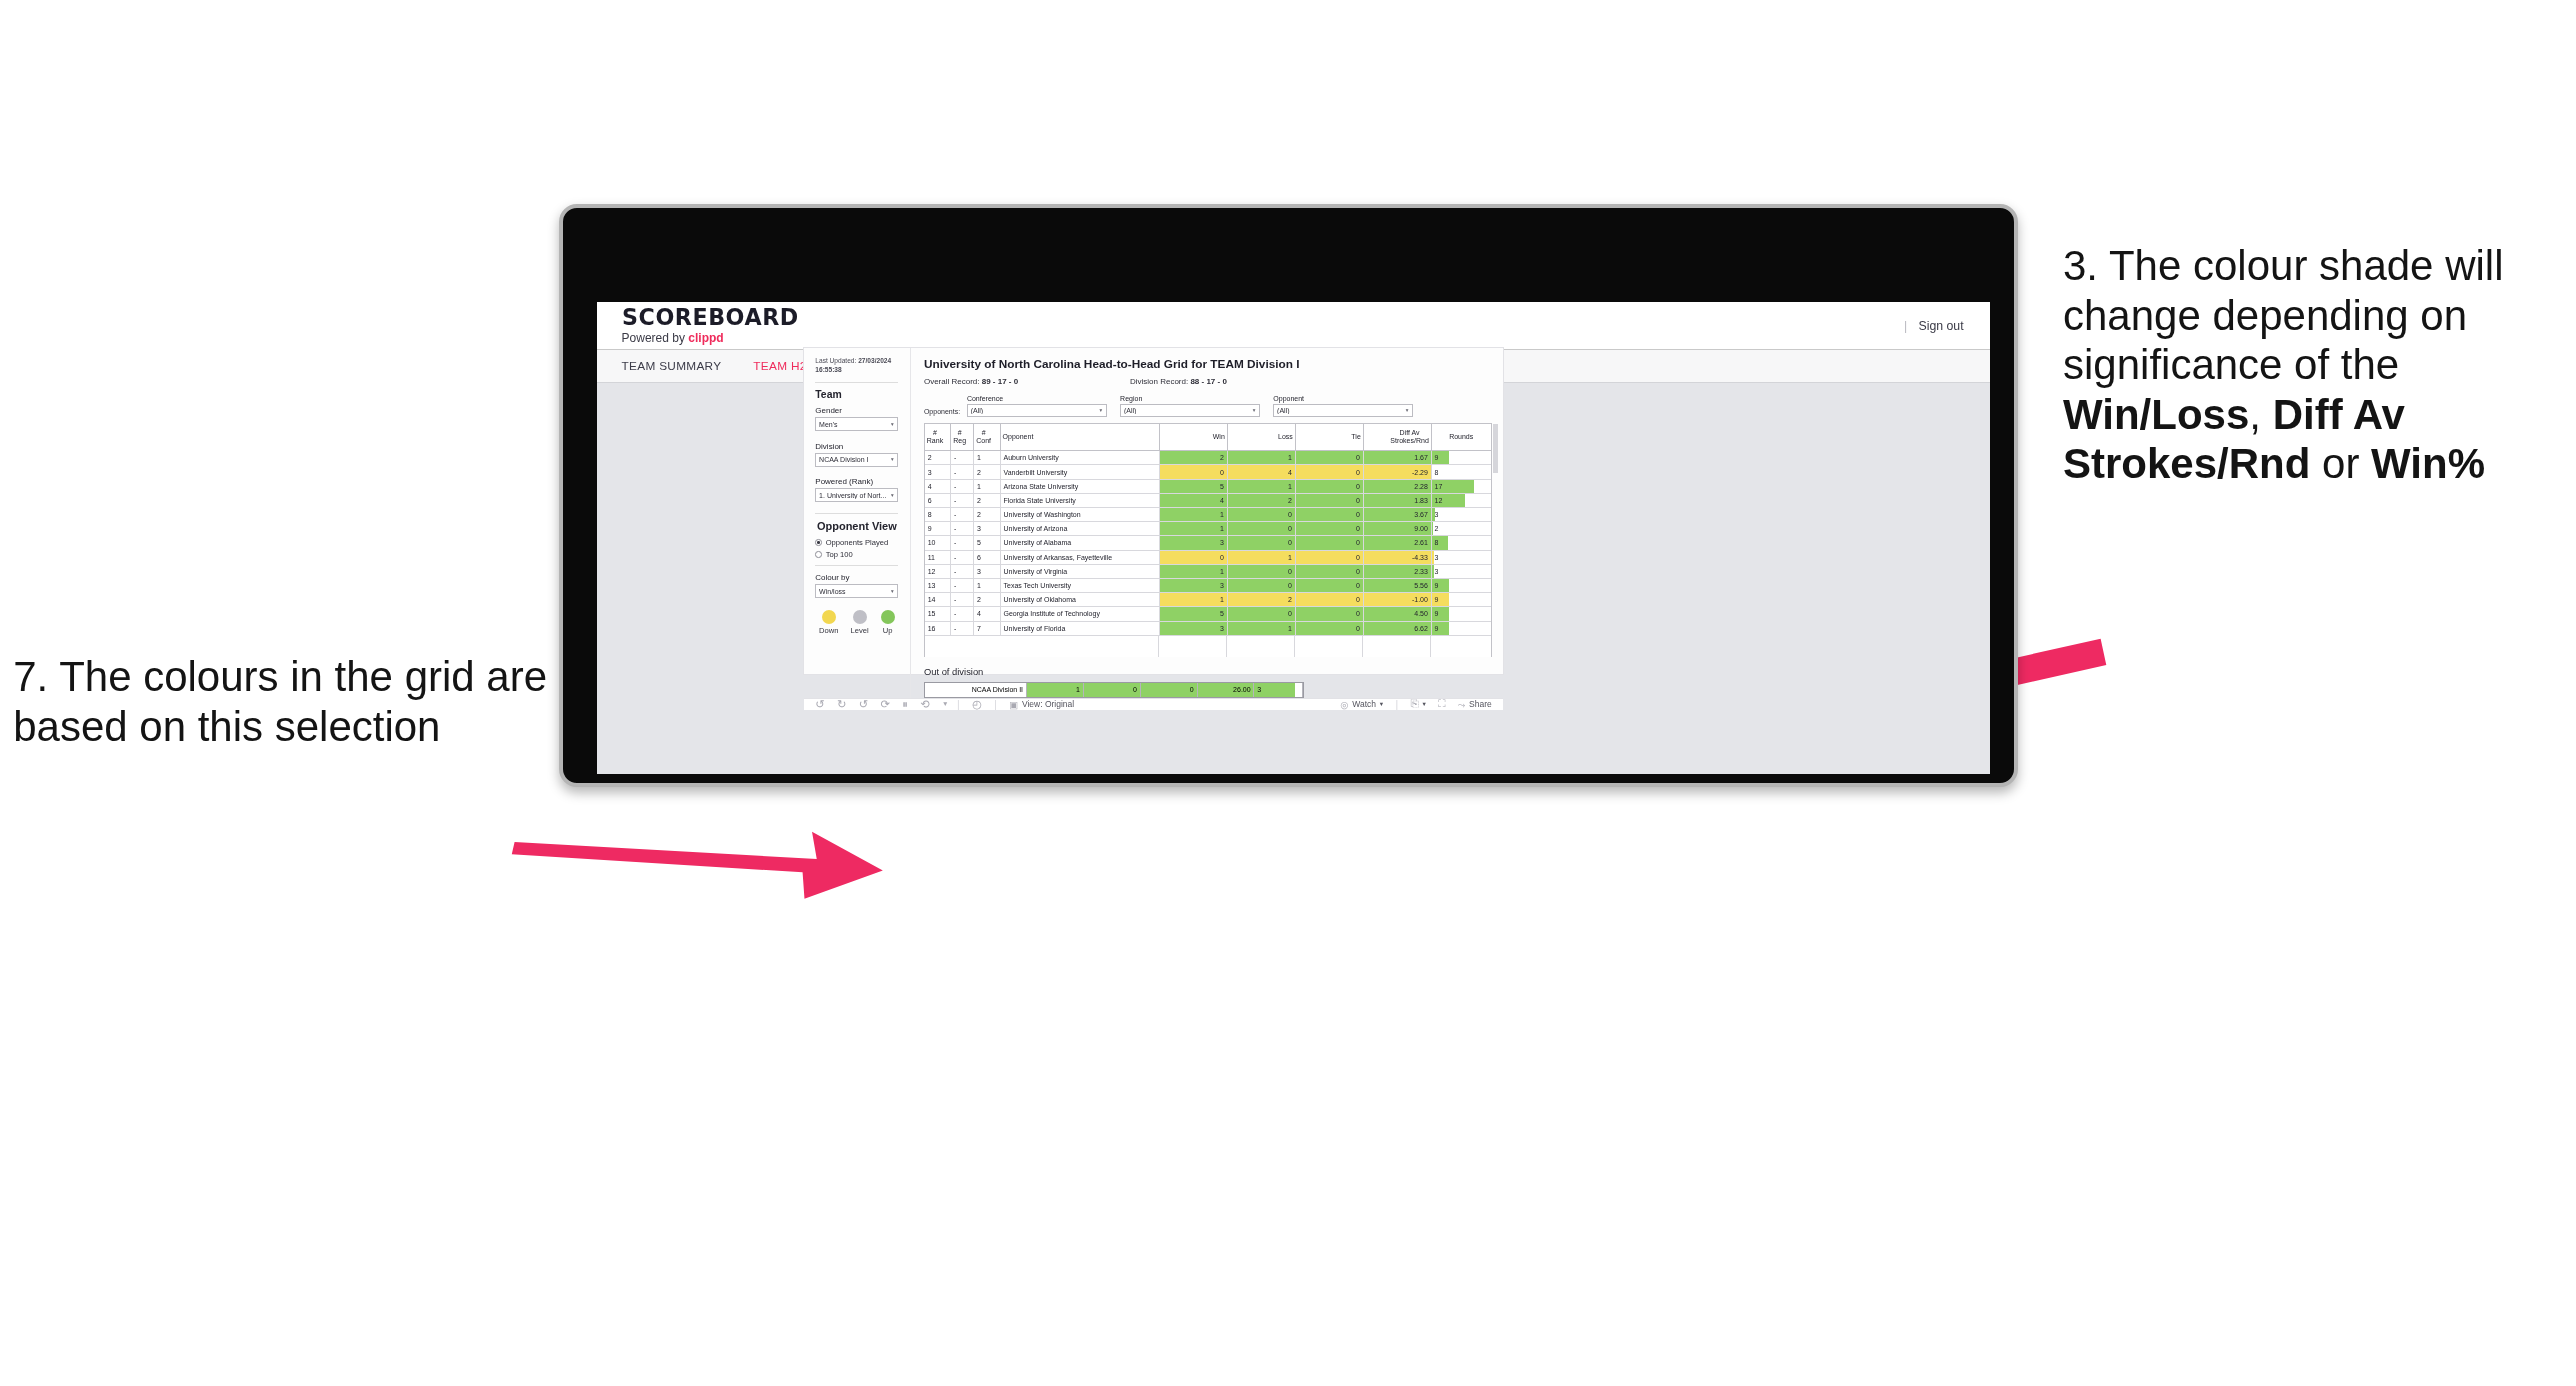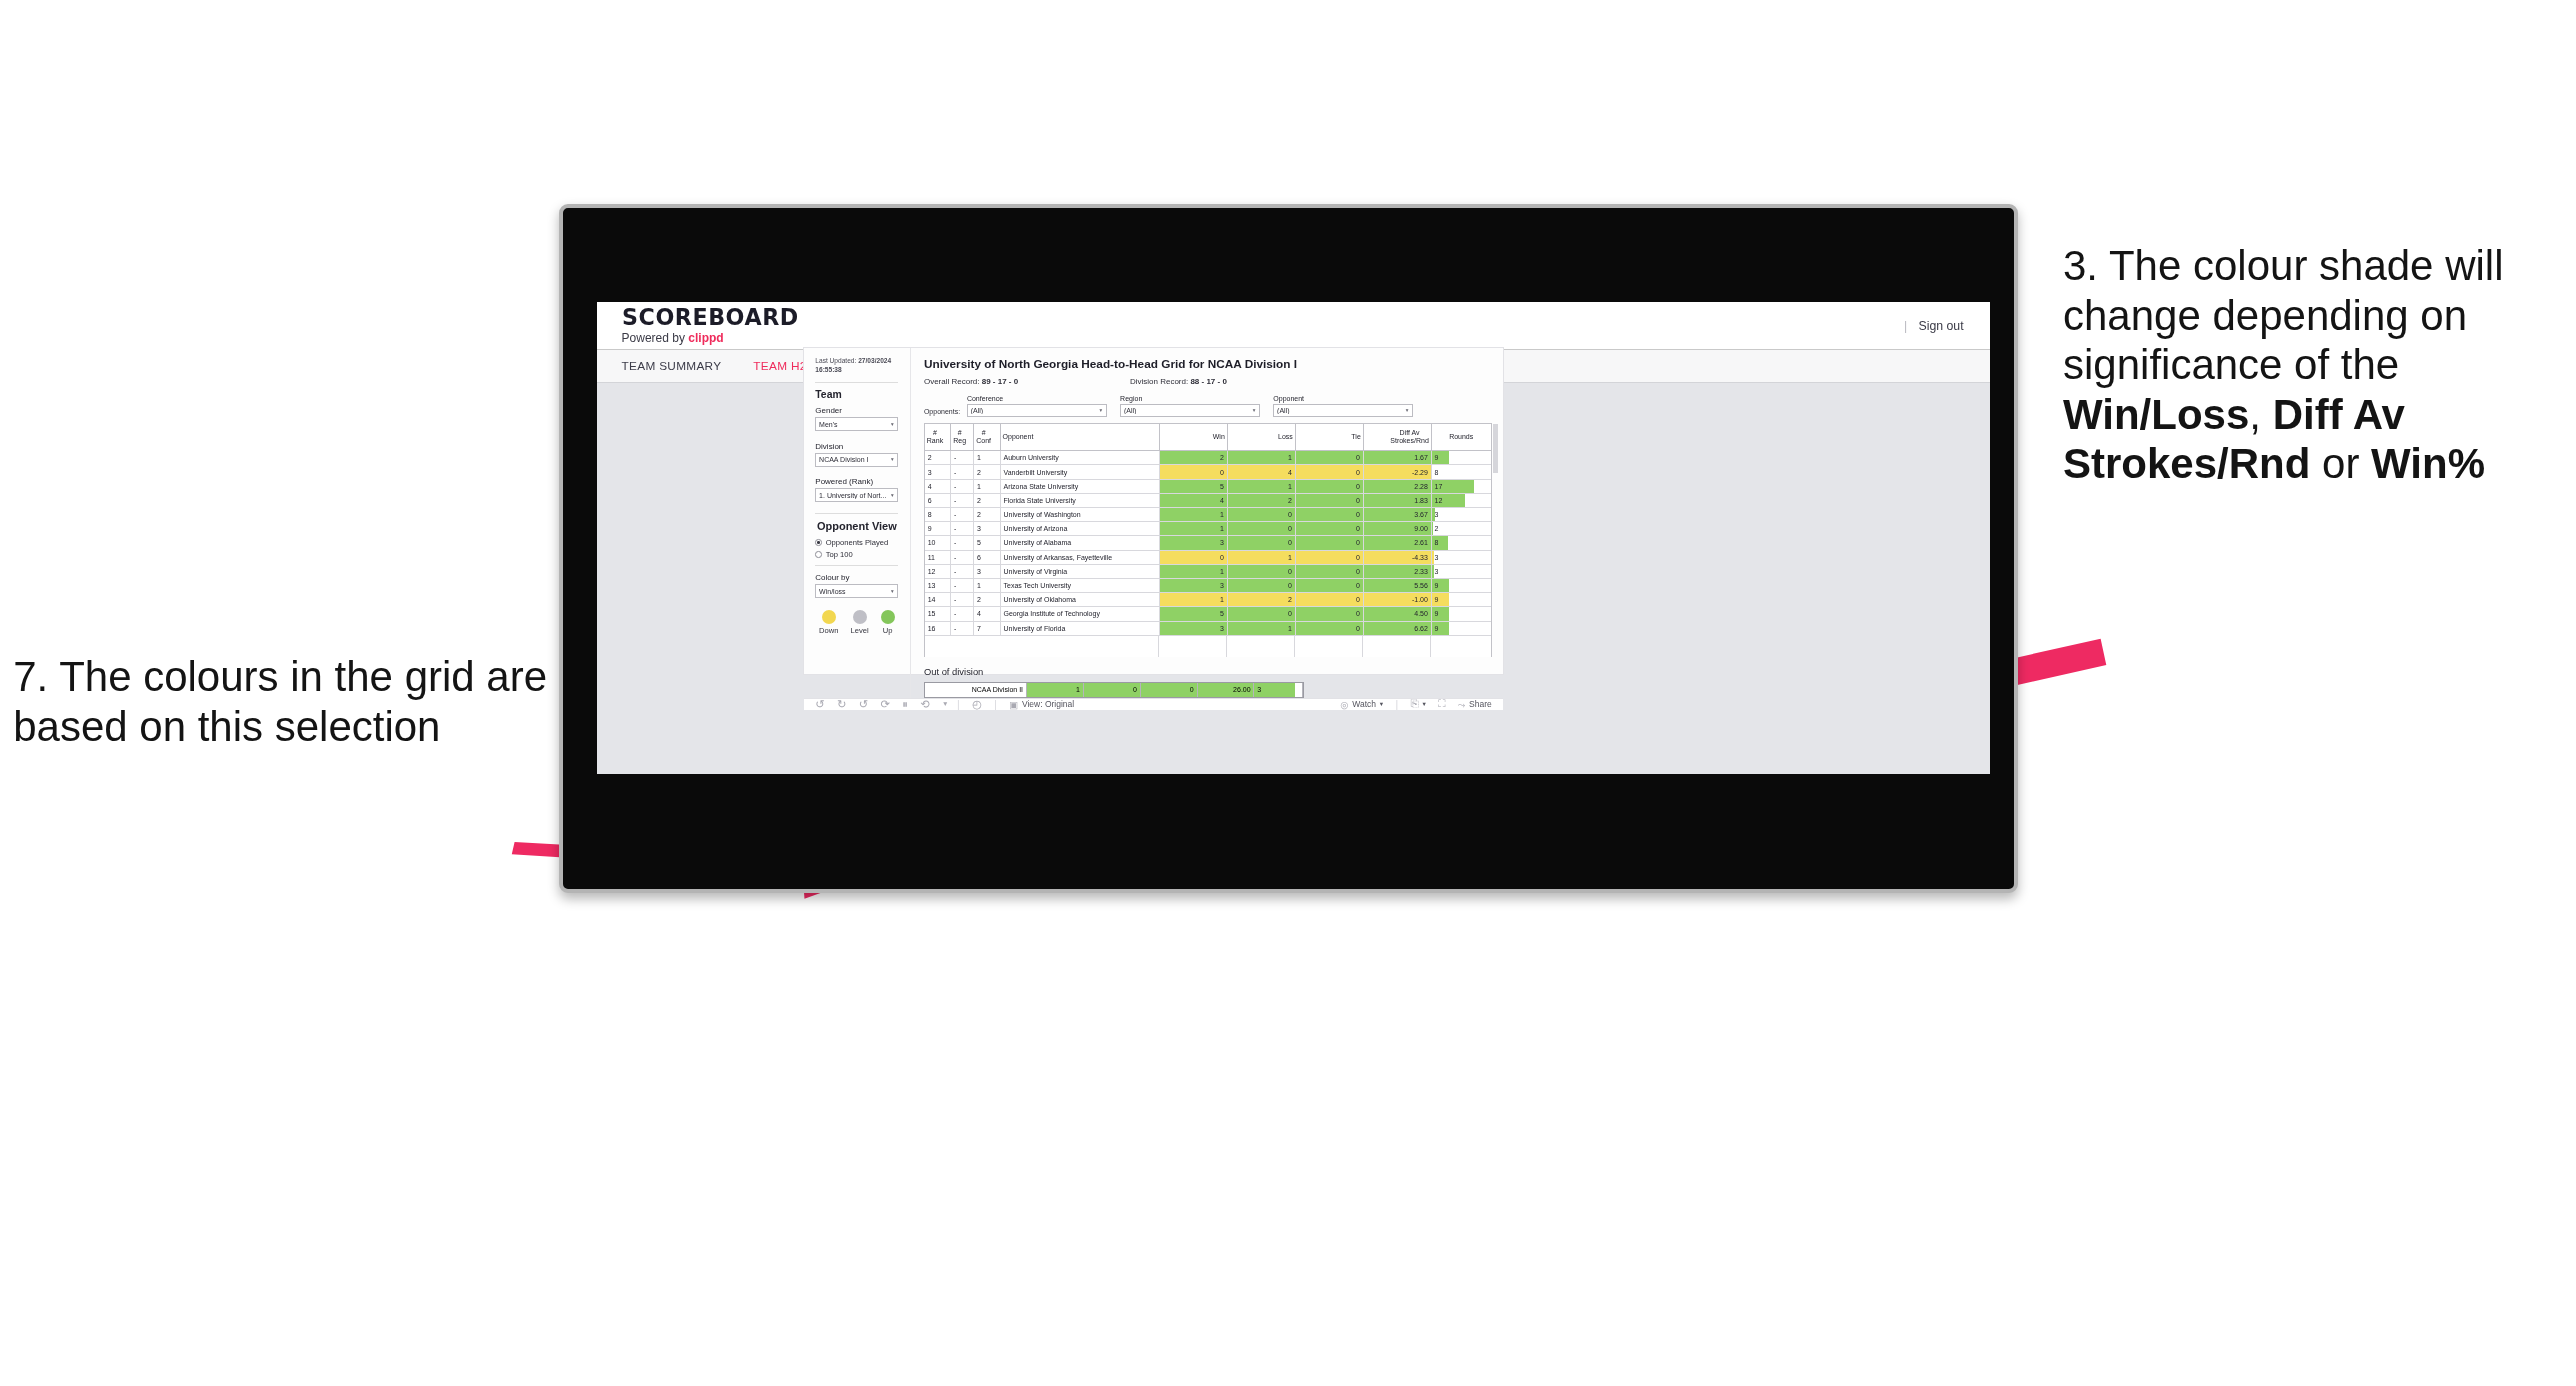--- a/index.html
+++ b/index.html
@@ -14,22 +14,22 @@
   
   .annot{position:absolute;color:#141414;line-height:1.18;}
   #annot-left{left:13.2px;top:652px;width:548px;font-size:42px;}
   #annot-right{left:2063px;top:241px;width:510px;font-size:42px;}
   .annot b{font-weight:bold;}
 
   .arrow{position:absolute;}
 
   
   #tablet{
-    position:absolute;left:559px;top:204px;width:1459px;height:689px;
-    background:#0a0a0a;border-radius:9px;
+    position:absolute;left:559px;top:204px;width:1459px;height:583px;
+    background:#0a0a0a;border-radius:18px;
     border:4.7px solid #b4b4b4;
     box-shadow:0 5.7px 11.3px rgba(0,0,0,.28);
     box-sizing:border-box;
   }
   #screen{
     position:absolute;left:34px;top:94px;width:1393px;height:472px;
     background:#e4e5e9;overflow:hidden;
   }
 
   
@@ -239,21 +239,21 @@
               <div class="lbl">Level</div>
             </div>
             <div class="lg">
               <div class="dot" style="background:#84c65b"></div>
               <div class="lbl">Up</div>
             </div>
           </div>
         </div>
 
         <div class="main">
-          <div class="title">University of North Georgia Head-to-Head Grid for NCAA Division I</div>
+          <div class="title">University of North Carolina Head-to-Head Grid for TEAM Division I</div>
           <div class="records">
             <div class="r1"><span>Overall Record: </span><b>89 - 17 - 0</b></div>
             <div><span>Division Record: </span><b>88 - 17 - 0</b></div>
           </div>
 
           <div class="opprow">
             <div class="opplbl">Opponents:</div>
             <div class="oppfld">
               <div class="fl">Conference</div>
               <div class="sel">

